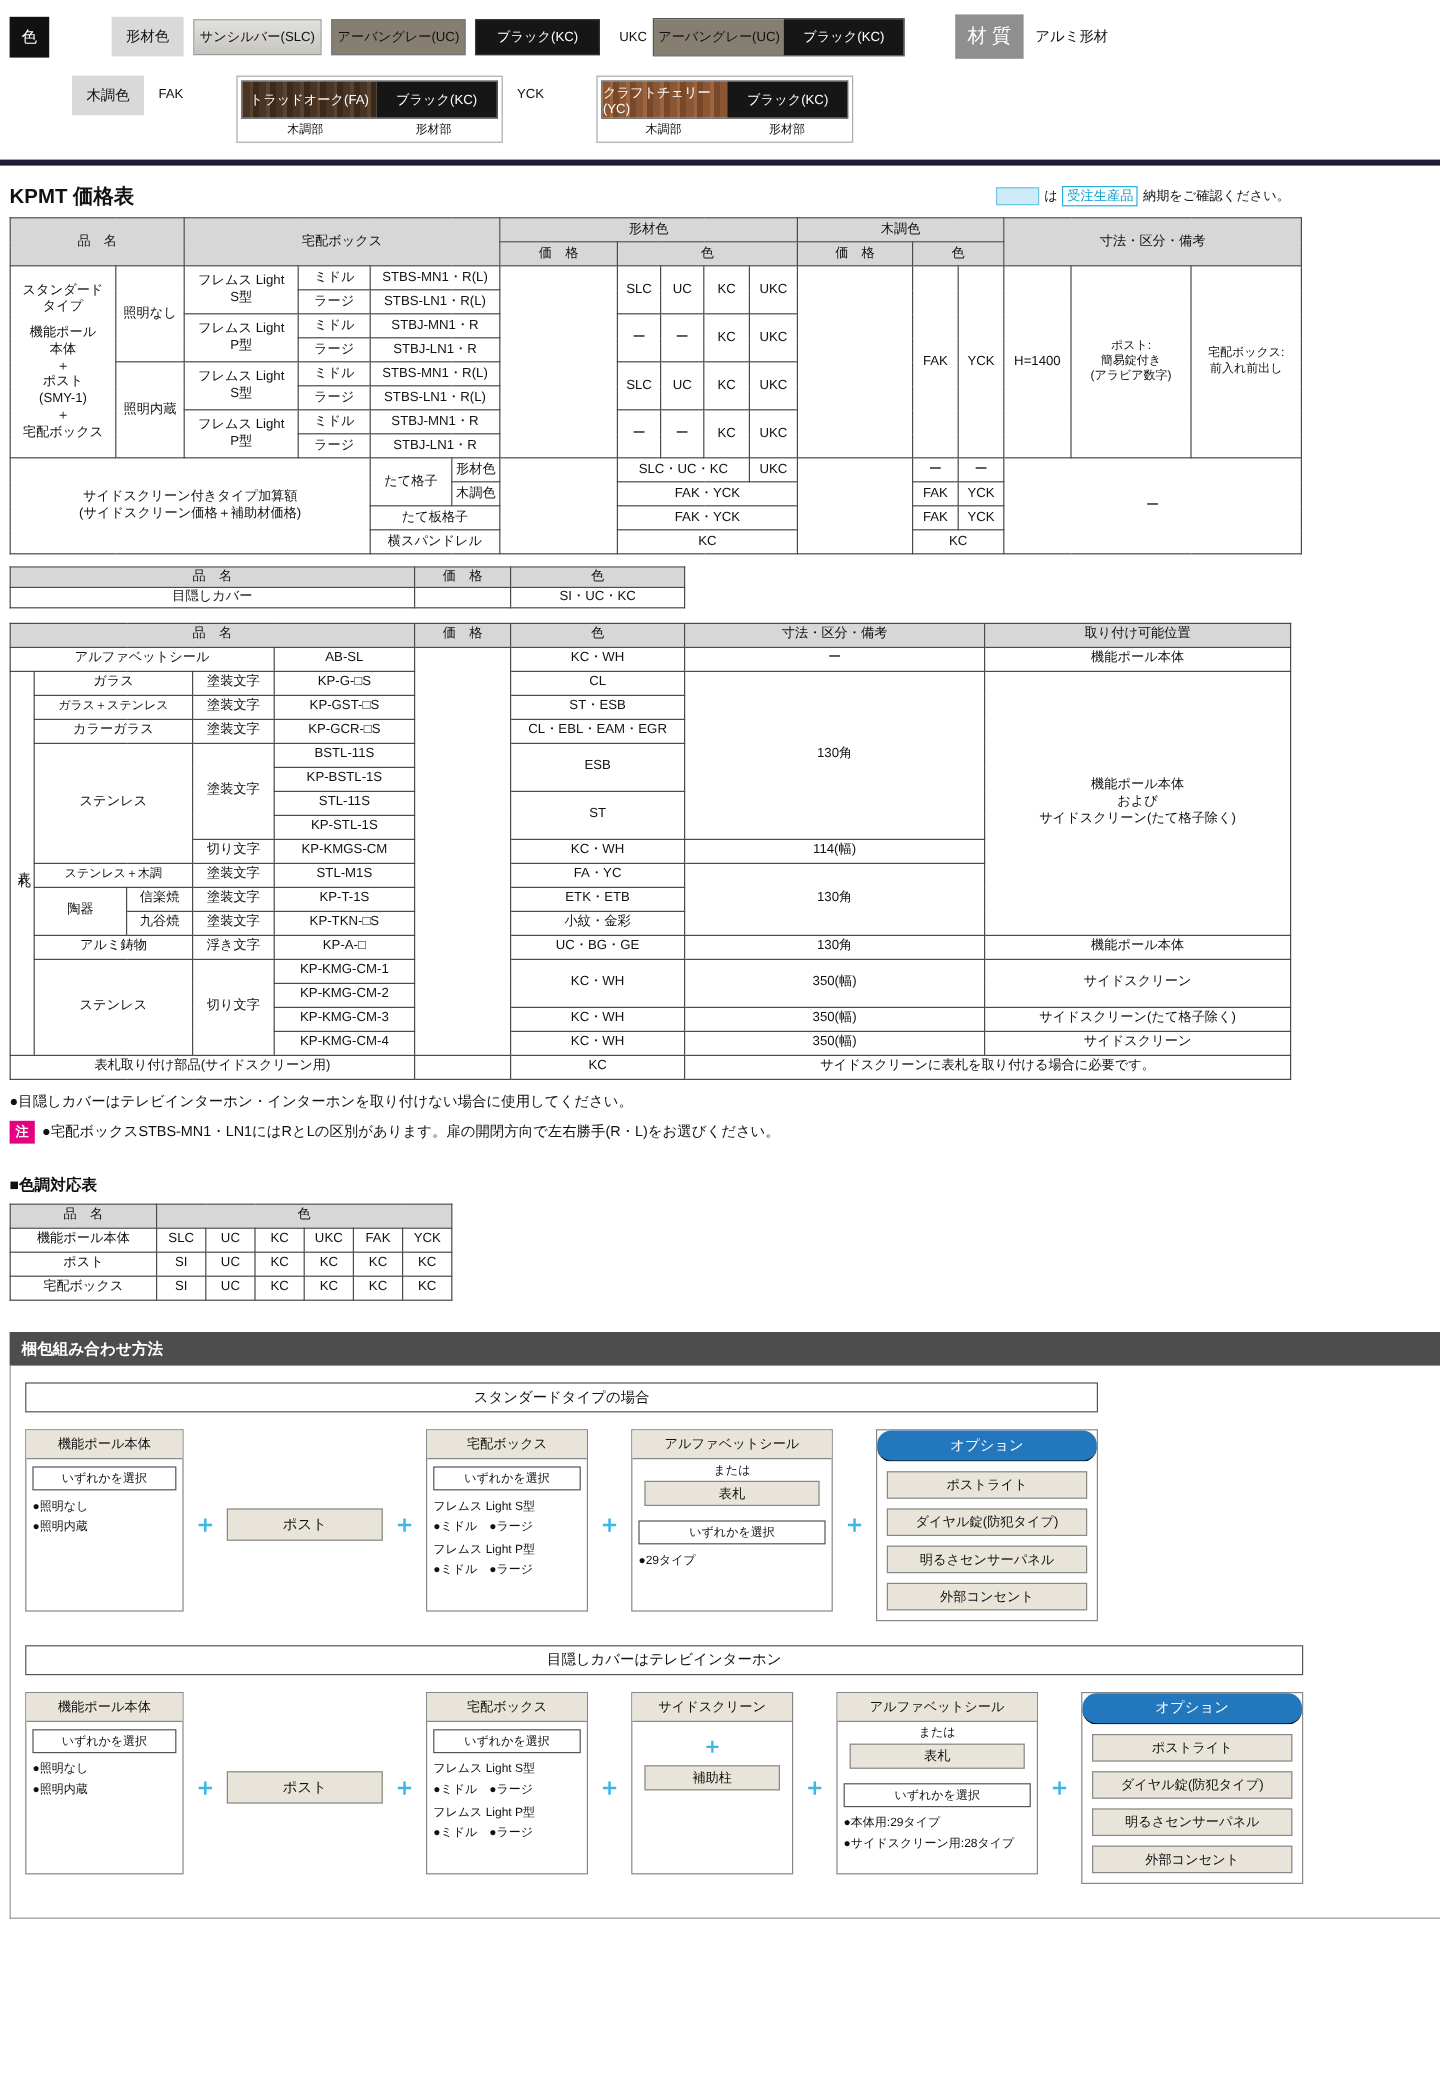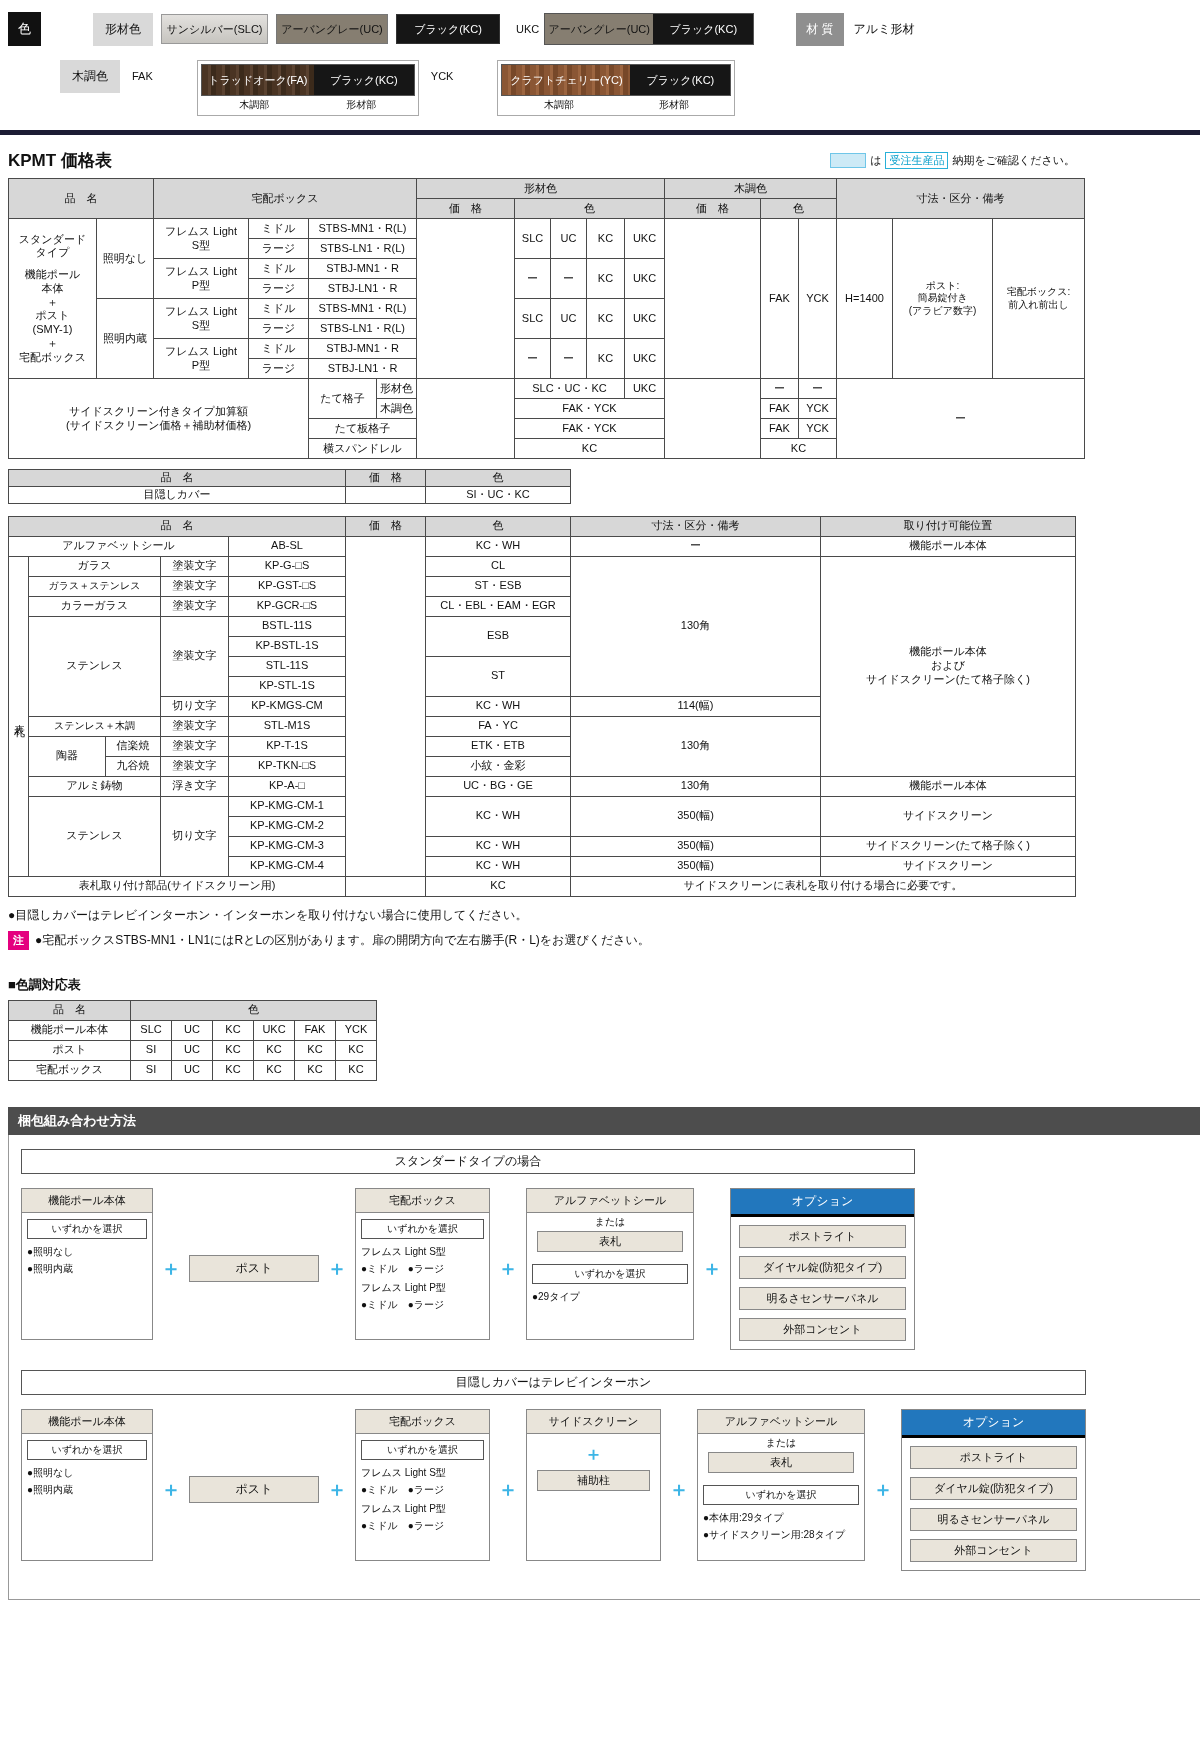--- a/index.html
+++ b/index.html
@@ -15,27 +15,27 @@
 .sw{display:flex;align-items:center;justify-content:center;font-size:11px;height:30px;}
 .sw-slc{width:107px;background:linear-gradient(#e3e1de,#c6c4bf);border:1px solid #999;margin-left:8px;}
 .sw-uc{width:112px;background:#867e71;color:#111;border:1px solid #777;margin-left:8px;}
 .sw-kc{width:104px;background:#161616;color:#fff;border:1px solid #333;margin-left:8px;}
 .ukcwrap{display:flex;align-items:center;margin-left:16px;gap:5px;}
 .ukccode{font-size:11px;}
 .swpair{display:flex;border:1px solid #555;}
 .swpair .sw{margin:0;border:none;}
 .sw-uc2{width:108px;background:#867e71;color:#111;}
 .sw-kc2{width:100px;background:#161616;color:#fff;}
-.chipM{background:#8f8f8f;color:#fff;font-size:12px;padding:8px 10px;margin-left:42px;}
+.chipM{background:#8f8f8f;color:#fff;font-size:16px;padding:8px 10px;margin-left:42px;}
 .matval{font-size:12px;margin-left:10px;}
 .woodgrp{display:flex;align-items:flex-start;margin-left:12px;gap:5px;}
 .woodcode{font-size:11px;margin-top:10px;}
 .woodbox{border:1px solid #aaa;padding:3px;background:#fff;margin-left:39px;}
 .sw-fa{width:112px;color:#fff;background:repeating-linear-gradient(90deg,#4a3423 0 6px,#5a4230 6px 9px,#3b2a1b 9px 14px);}
-.sw-yc{width:128px;color:#fff;background:repeating-linear-gradient(90deg,#8a5634 0 6px,#9c6540 6px 9px,#774829 9px 14px);}
+.sw-yc{width:104px;color:#fff;background:repeating-linear-gradient(90deg,#8a5634 0 6px,#9c6540 6px 9px,#774829 9px 14px);}
 .woodsub{display:flex;font-size:10px;margin-top:2px;}
 .woodsub span{flex:1;text-align:center;}
 
 .divider{margin-top:14px;height:5px;background:#1c1c34;width:1200px;}
 
 .content{padding-left:8px;}
 .kpmt-head{display:flex;justify-content:space-between;align-items:center;width:1067px;margin:14px 0 6px;}
 .kpmt-title{font-size:17px;font-weight:bold;}
 .order-note{display:flex;align-items:center;gap:4px;font-size:11px;}
 .order-sw{width:36px;height:15px;background:#cdeaf6;border:1px solid #6fc6e8;}
@@ -71,21 +71,21 @@
 .w-seal{width:168px;}
 .chead{background:#e9e4da;border-bottom:1px solid #888;text-align:center;font-size:11px;padding:4px 1px;}
 .cbody{padding:6px 5px;}
 .selbox{border:1px solid #555;text-align:center;font-size:10px;padding:2px 0;margin-bottom:6px;background:#fff;}
 .optline{font-size:10px;margin:3px 0;}
 .modline{font-size:10px;margin:5px 0 1px;}
 .postbar{align-self:center;width:130px;background:#e9e4da;border:1px solid #888;text-align:center;font-size:12px;padding:4px 0;}
 .orlabel{text-align:center;font-size:10px;margin:2px 0;}
 .platebar{background:#e9e4da;border:1px solid #888;margin:2px 10px 6px;text-align:center;font-size:11px;padding:2px 0;}
 .obox{width:185px;}
-.ohead{background:#2277bd;color:#fff;text-align:center;font-size:12px;padding:4px 0;border-bottom:3px solid #000000;}
+.ohead{background:#2277bd;color:#fff;text-align:center;font-size:12px;padding:4px 0;border-bottom:1px solid #000000;border-radius:12px;}
 .oitem{background:#e9e4da;border:1px solid #888;margin:8px 8px;text-align:center;font-size:11px;padding:3px 0;}
 .screen-plus{text-align:center;color:#3db5e6;font-size:18px;font-weight:bold;margin:8px 0 4px;}
 </style>
 </head>
 <body>
 
 <div class="topband">
   <div class="trow">
     <div class="chipB">色</div>
     <div class="chipG">形材色</div>

